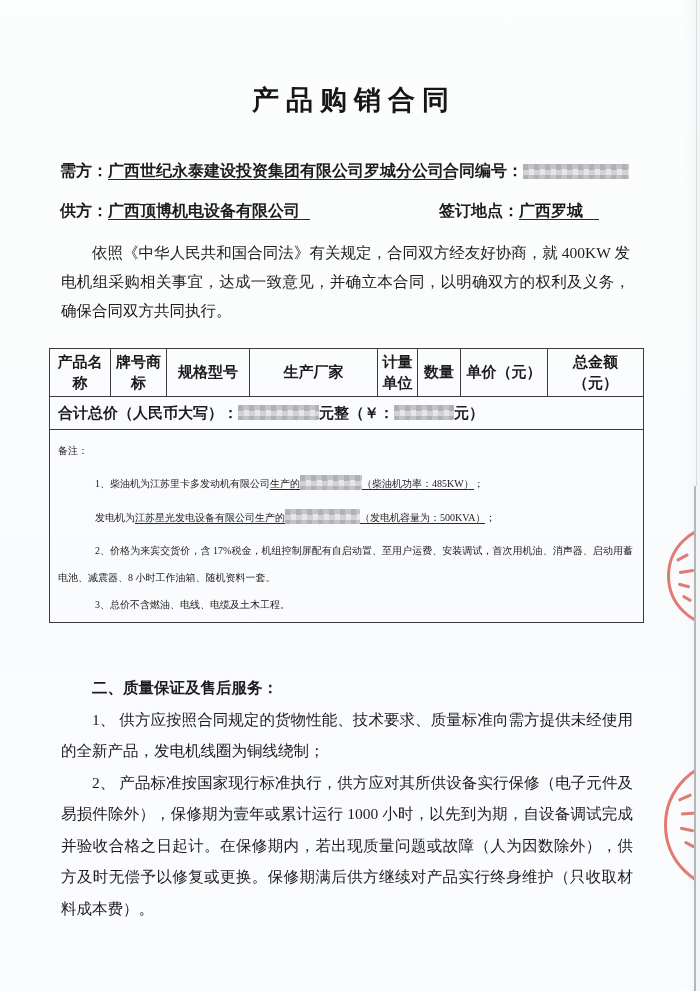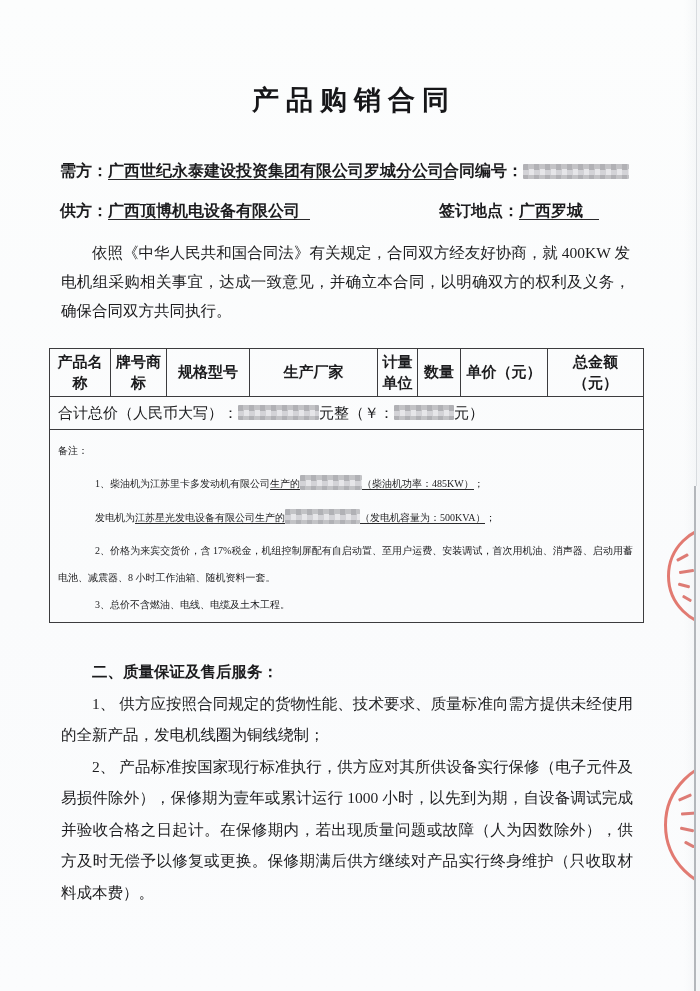--- a/index.html
+++ b/index.html
@@ -38,31 +38,31 @@
     position:absolute;left:49px;top:348px;width:594px;
     border-collapse:collapse;table-layout:fixed;font-size:15px;
   }
   .tbl td,.tbl th{
     border:1.6px solid #3c3c3e;text-align:center;vertical-align:middle;
     padding:2px 3px;font-weight:400;line-height:21px;
   }
   .tbl th{font-weight:600;}
   .tbl .hrow{height:48px;}
   .tbl .drow{height:45px;}
-  .tbl .trow td{height:28px;text-align:left;padding-left:8px;font-weight:400;white-space:nowrap;}
+  .tbl .trow td{height:28px;text-align:left;padding-left:8px;font-weight:700;white-space:nowrap;}
   .tbl .brow td{height:166px;text-align:left;vertical-align:top;padding:6px 10px 4px 8px;}
   .notes{font-size:10px;line-height:26px;}
   .notes .bz{margin-top:2px;font-weight:500;}
   .notes .n1a{margin-top:7px;padding-left:37px;}
   .notes .n1b{margin-top:8px;padding-left:37px;}
   .notes .n2{margin-top:6px;text-indent:37px;text-align:justify;line-height:27px;}
   .notes .n3{margin-top:1px;text-indent:37px;}
   .nu{border-bottom:1.5px solid #2a2a2c;}
   .sec2{
-    position:absolute;left:61px;top:656px;width:572px;
+    position:absolute;left:61px;top:672px;width:572px;
     font-size:15.5px;line-height:31.5px;text-align:justify;
   }
   .sec2 p{margin:0;text-indent:31px;}
   .sec2 .h2{font-weight:600;}
   .redact{
     display:inline-block;vertical-align:-2px;border-radius:1px;
     background:conic-gradient(from 0deg,#bdbdc1 0 25%,#e4e4e7 0 50%,#cfcfd3 0 75%,#a9a9ae 0);
     background-size:11px 11px;filter:blur(.6px);opacity:.9;
   }
   .rd-contract{width:106px;height:15px;vertical-align:-3px;}

